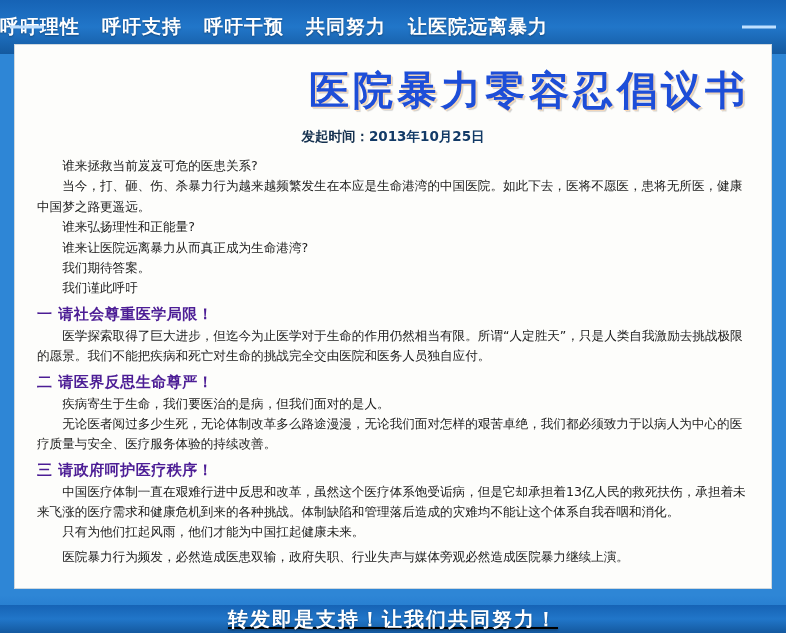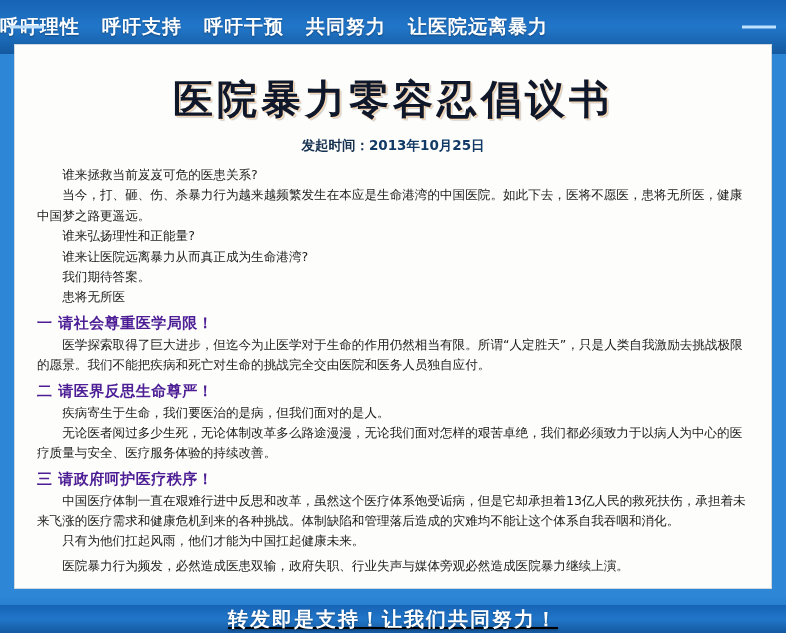--- a/index.html
+++ b/index.html
@@ -57,26 +57,26 @@
     right: 14px;
     top: 44px;
     bottom: 44px;
     background: #fdfdfb;
     border: 1px solid #cfd8de;
     box-sizing: border-box;
     padding: 10px 22px 8px 22px;
     overflow: hidden;
   }
   .title {
-    text-align: center;
+    text-align: right;
     font-size: 40px;
     font-weight: bold;
-    color: #0f172a;
+    color: #1d4ed8;
     letter-spacing: 4px;
-    margin: 17px 0 4px 0;
+    margin: 8px 0 4px 0;
     font-family: "DejaVu Serif", "Liberation Serif", serif;
     text-shadow: 1px 1px 0 #ffd9b0, 2px 2px 1px rgba(0,0,0,.18);
   }
   .meta-row {
     display: flex;
     justify-content: center;
     align-items: center;
     gap: 36px;
     font-size: 13.5px;
     font-weight: bold;
@@ -171,21 +171,21 @@
         <span>发起时间：</span><span class="meta-date">2013年10月25日</span>
       </div>
     </div>
 
     <div class="intro">
       <p class="indent">谁来拯救当前岌岌可危的医患关系?</p>
       <p class="indent">当今，打、砸、伤、杀暴力行为越来越频繁发生在本应是生命港湾的中国医院。如此下去，医将不愿医，患将无所医，健康中国梦之路更遥远。</p>
       <p class="indent">谁来弘扬理性和正能量?</p>
       <p class="indent">谁来让医院远离暴力从而真正成为生命港湾?</p>
       <p class="indent">我们期待答案。</p>
-      <p class="indent">患将无所医</p>
+      <p class="indent">我们谨此呼吁</p>
     </div>
 
     <div class="section">
       <div class="sec-head">一 请社会尊重医学局限！</div>
       <div class="sec-body">
         <p>医学探索取得了巨大进步，但迄今为止医学对于生命的作用仍然相当有限。所谓“人定胜天”，只是人类自我激励去挑战极限的愿景。我们不能把疾病和死亡对生命的挑战完全交由医院和医务人员独自应付。</p>
       </div>
     </div>
 
     <div class="section">

